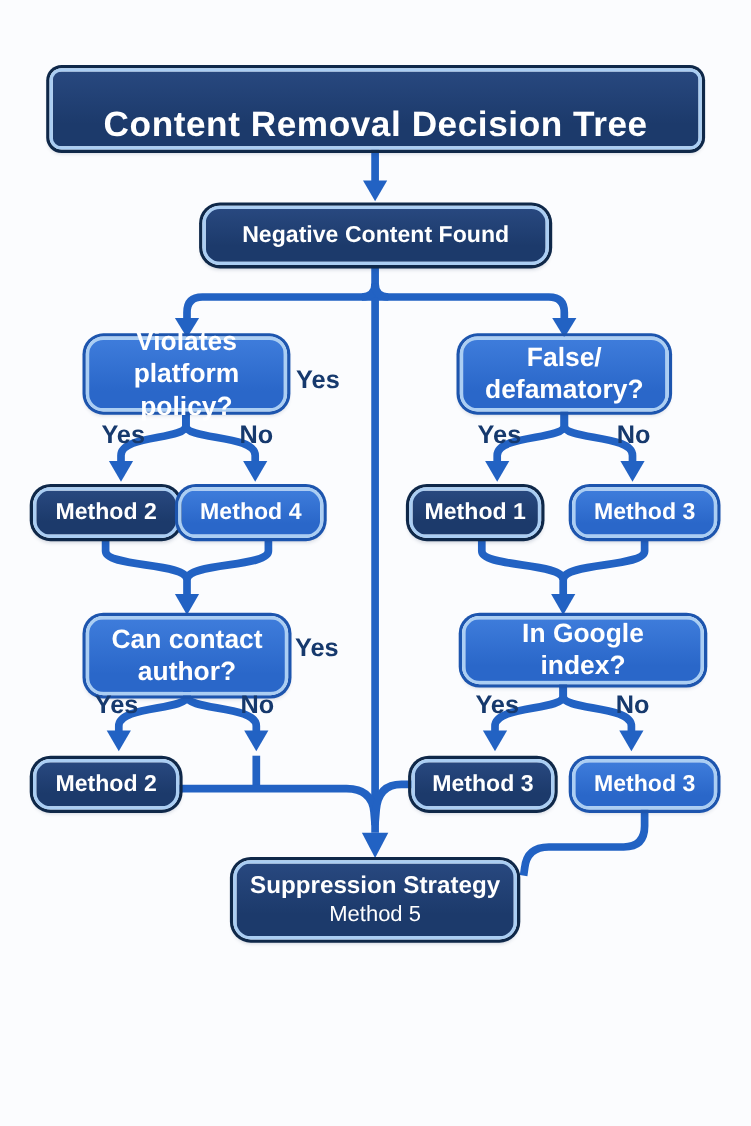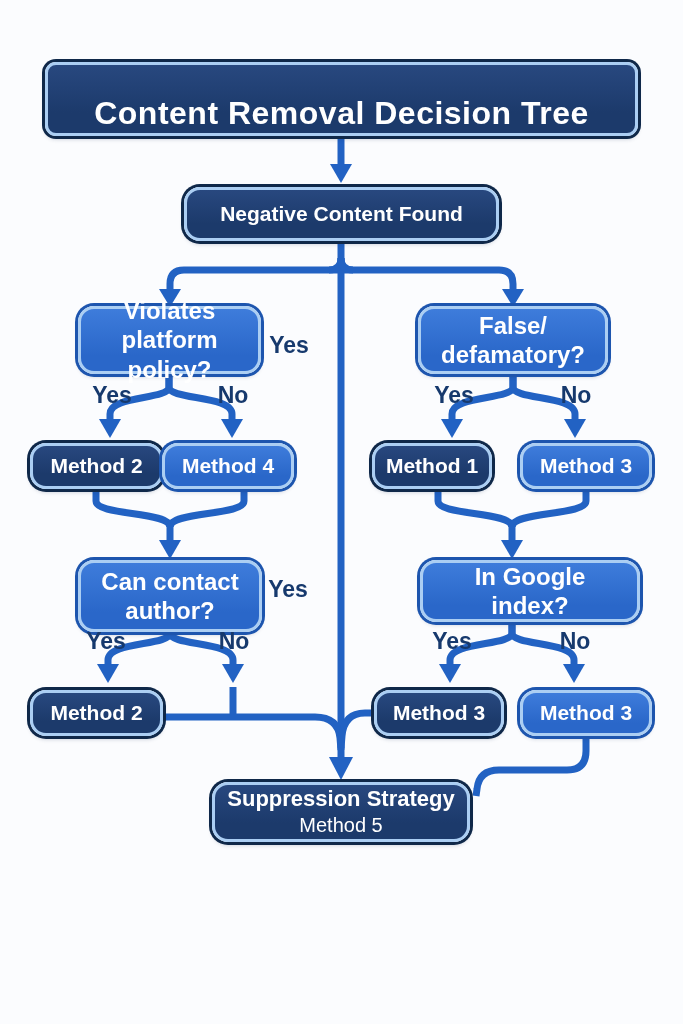--- a/index.html
+++ b/index.html
@@ -172,21 +172,21 @@
   </div>
 
   <div class="node node-dark method-box" style="left:374px;top:690px;width:130px;height:46px;">
     <span>Method 3</span>
   </div>
 
   <div class="node node-mid method-box" style="left:520px;top:690px;width:132px;height:46px;">
     <span>Method 3</span>
   </div>
 
-  <div class="node node-dark suppression-box" style="left:212px;top:782px;width:258px;height:60px;">
+  <div class="node node-dark suppression-box" style="left:212px;top:782px;width:258px;height:72px;">
     <span class="l1">Suppression Strategy</span>
     <span class="l2">Method 5</span>
   </div>
 
   <span class="edge-label" style="left:289px;top:345px;">Yes</span>
   <span class="edge-label" style="left:112px;top:395px;">Yes</span>
   <span class="edge-label" style="left:233px;top:395px;">No</span>
   <span class="edge-label" style="left:454px;top:395px;">Yes</span>
   <span class="edge-label" style="left:576px;top:395px;">No</span>
   <span class="edge-label" style="left:288px;top:589px;">Yes</span>

